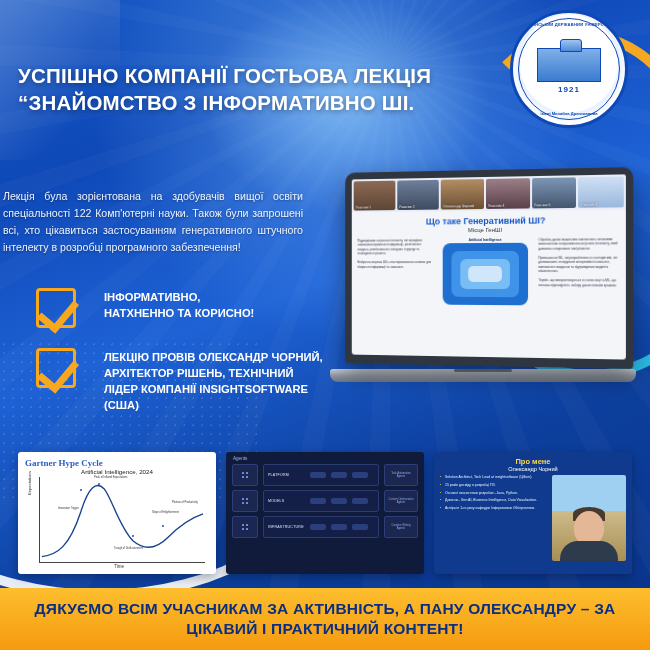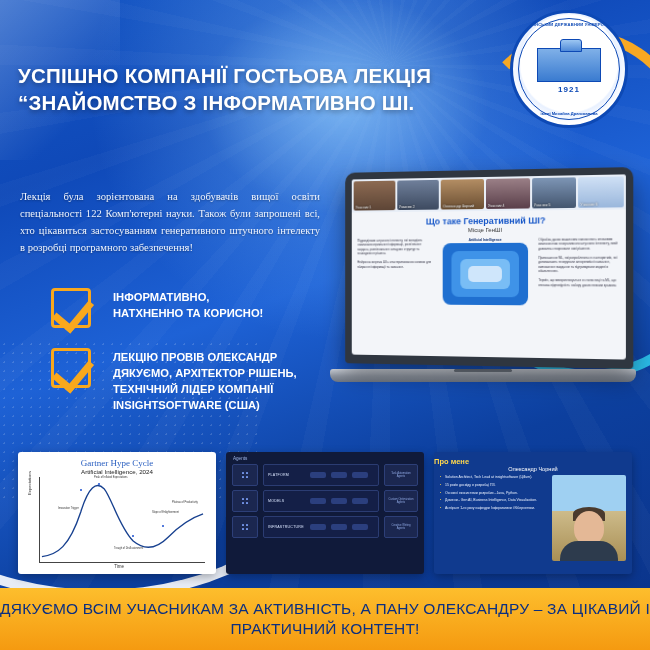--- a/index.html
+++ b/index.html
@@ -84,29 +84,29 @@
 
   
   .title-wrap { position: absolute; left: 18px; top: 62px; width: 470px; }
   .title-line {
     color: #ffffff; font-weight: bold; font-size: 20.5px; line-height: 1.32;
     letter-spacing: .2px; text-shadow: 0 2px 5px rgba(0,0,0,.35);
   }
 
   
   .desc {
-    position: absolute; left: 20px; top: 188px; width: 300px;
+    position: absolute; left: 3px; top: 188px; width: 300px;
     color: #eef4ff; font-size: 10.6px; line-height: 1.62; text-align: justify;
-    font-family: Liberation Serif, serif;
+    font-family: Liberation Sans, sans-serif;
     text-shadow: 0 1px 2px rgba(0,0,0,.35);
   }
 
   
   .bullets { position: absolute; left: 36px; top: 288px; width: 290px; }
-  .bullet { display: flex; align-items: flex-start; gap: 22px; margin-bottom: 20px; margin-left: 15px; }
+  .bullet { display: flex; align-items: flex-start; gap: 28px; margin-bottom: 20px; }
   .check-box {
     flex: 0 0 auto; width: 40px; height: 40px; border: 3px solid #f9a81d; border-radius: 4px;
     position: relative; background: transparent;
   }
   .check-box:after {
     content: ""; position: absolute; left: 7px; top: 2px;
     width: 17px; height: 30px; border: solid #f9a81d; border-width: 0 7px 7px 0;
     transform: rotate(40deg);
   }
   .bullet-text { color: #ffffff; font-weight: bold; font-size: 11.2px; line-height: 1.42; padding-top: 2px; }
@@ -148,21 +148,21 @@
     background: #6b727d; border-radius: 2px;
   }
 
   
   .cards { position: absolute; left: 18px; top: 452px; right: 18px; display: flex; gap: 10px; }
   .card { background: #ffffff; border-radius: 3px; overflow: hidden; box-shadow: 0 3px 10px rgba(0,0,0,.3); }
   .card-1 { width: 198px; height: 122px; padding: 6px 7px; }
   .card-2 { width: 198px; height: 122px; background: #101a3a; }
   .card-3 { width: 198px; height: 122px; background: #103a8e; position: relative; }
 
-  .hype-title { text-align: center; font-size: 9px; color: #2a5fc0; font-weight: normal; font-family: "Liberation Serif", serif; }
+  .hype-title { text-align: left; font-size: 9px; color: #2a5fc0; font-weight: bold; font-family: "Liberation Serif", serif; }
   .hype-sub { text-align: center; font-size: 6.2px; color: #222; margin-bottom: 2px; }
   .hype-plot { position: relative; height: 86px; border-left: 1px solid #444; border-bottom: 1px solid #444; margin: 0 4px 0 14px; }
   .hype-ylabel { position: absolute; left: -13px; top: 18px; font-size: 4.2px; color: #333; transform: rotate(-90deg); transform-origin: left top; white-space: nowrap; }
   .hype-xlabel { position: absolute; bottom: -7px; left: 45%; font-size: 4.5px; color: #333; }
   .hype-curve { position: absolute; inset: 0; }
   .hype-dot { position: absolute; width: 2.4px; height: 2.4px; border-radius: 50%; background: #1b4fd0; }
   .hype-note { position: absolute; font-size: 2.6px; color: #333; white-space: nowrap; }
 
   .agents-head { color: #9fb6e8; font-size: 4.6px; padding: 4px 0 3px 7px; }
   .agents-body { display: flex; gap: 5px; padding: 0 6px 6px 6px; }
@@ -171,42 +171,42 @@
   .agent-chip i { display: grid; grid-template-columns: 2px 2px; gap: 1.5px; }
   .agent-chip i b { display:block; width: 2px; height: 2px; background: #6f8fe0; border-radius: .5px; }
   .agents-right { flex: 1; display: flex; flex-direction: column; gap: 4px; }
   .agent-row { background: #17235096; border: 1px solid #2b3c72; border-radius: 2px; height: 22px; display: flex; align-items: center; padding: 0 4px; gap: 4px; }
   .agent-row .lbl { color: #dbe6ff; font-size: 3.6px; width: 38px; letter-spacing: .2px; }
   .agent-row .pills { display: flex; gap: 5px; align-items: center; }
   .pill { width: 16px; height: 6px; border-radius: 2px; background: #2b3f7e; }
   .agents-sidecol { width: 34px; display: flex; flex-direction: column; gap: 4px; }
   .agents-sidecol .sc { background: #1b2750; border: 1px solid #2d3f78; border-radius: 2px; height: 22px; color:#8fa8e2; font-size:2.7px; display:flex; align-items:center; justify-content:center; text-align:center; padding: 0 2px; }
 
-  .about-title { color: #ffd84d; font-weight: bold; font-size: 7.5px; text-align: left; padding-top: 5px; }
+  .about-title { color: #ffd84d; font-weight: bold; font-size: 7.5px; text-align: center; padding-top: 5px; }
   .about-name { color: #ffffff; font-size: 5.6px; text-align: center; padding-bottom: 3px; }
   .about-body { display: flex; gap: 5px; padding: 0 6px; }
   .about-list { flex: 1; color: #eaf1ff; font-size: 3.5px; line-height: 1.5; }
   .about-list li { margin-bottom: 2.5px; list-style: none; position: relative; padding-left: 5px; }
   .about-list li:before { content: "•"; position: absolute; left: 0; color: #ffd84d; }
   .photo {
     width: 74px; height: 86px; border-radius: 2px; overflow: hidden; position: relative;
     background: linear-gradient(#9fd0f2 0%, #9fd0f2 42%, #cdbb8a 42%, #a98f55 100%);
     flex: 0 0 auto;
   }
   .photo .head { position: absolute; left: 50%; transform: translateX(-50%); bottom: 16px; width: 30px; height: 34px; background: #e4b896; border-radius: 50% 50% 45% 45%; }
   .photo .hair { position: absolute; left: 50%; transform: translateX(-50%); bottom: 40px; width: 32px; height: 14px; background: #4a3a2d; border-radius: 50% 50% 0 0; }
   .photo .body { position: absolute; left: 50%; transform: translateX(-50%); bottom: -2px; width: 58px; height: 22px; background: #2d3b4d; border-radius: 18px 18px 0 0; }
 
   
   .banner {
     position: absolute; left: 0; right: 0; bottom: 0; height: 62px;
     background: linear-gradient(#fdbe2d, #f59a10);
     display: flex; align-items: center; justify-content: center; text-align: center;
   }
-  .banner-text { color: #0b2f80; font-weight: normal; font-size: 15.5px; line-height: 1.3; letter-spacing: .2px; }
+  .banner-text { color: #0b2f80; font-weight: bold; font-size: 15.5px; line-height: 1.3; letter-spacing: .2px; }
 </style>
 </head>
 <body>
 
 <div class="poster">
   <div class="bg-rays"></div>
   <div class="brain-glow"></div>
   <div class="corner-tl"></div>
   <div class="arc arc-white-1"></div>
   <div class="arc arc-orange-1"></div>
@@ -229,21 +229,21 @@
   <div class="desc">Лекція була зорієнтована на здобувачів вищої освіти спеціальності 122 Комп'ютерні науки. Також були запрошені всі, хто цікавиться застосуванням генеративного штучного інтелекту в розробці програмного забезпечення!</div>
 
   <div class="bullets">
     <div class="bullet">
       <div class="check-box"></div>
       <div class="bullet-text" style="white-space: pre-line;">ІНФОРМАТИВНО,
 НАТХНЕННО ТА КОРИСНО!</div>
     </div>
     <div class="bullet">
       <div class="check-box"></div>
-      <div class="bullet-text">ЛЕКЦІЮ ПРОВІВ ОЛЕКСАНДР ДЯКУЄМО, АРХІТЕКТОР РІШЕНЬ, ТЕХНІЧНИЙ ЛІДЕР КОМПАНІЇ INSIGHTSOFTWARE (США)</div>
+      <div class="bullet-text">ЛЕКЦІЮ ПРОВІВ ОЛЕКСАНДР ЧОРНИЙ, АРХІТЕКТОР РІШЕНЬ, ТЕХНІЧНИЙ ЛІДЕР КОМПАНІЇ INSIGHTSOFTWARE (США)</div>
     </div>
   </div>
 
   <div class="laptop">
     <div class="laptop-lid">
       <div class="laptop-screen">
         <div class="vc-strip">
           <div class="vc-tile" style="background:linear-gradient(#8c6a52,#5d4536);">
             <span class="vc-name">Учасник 1</span>
           </div>

